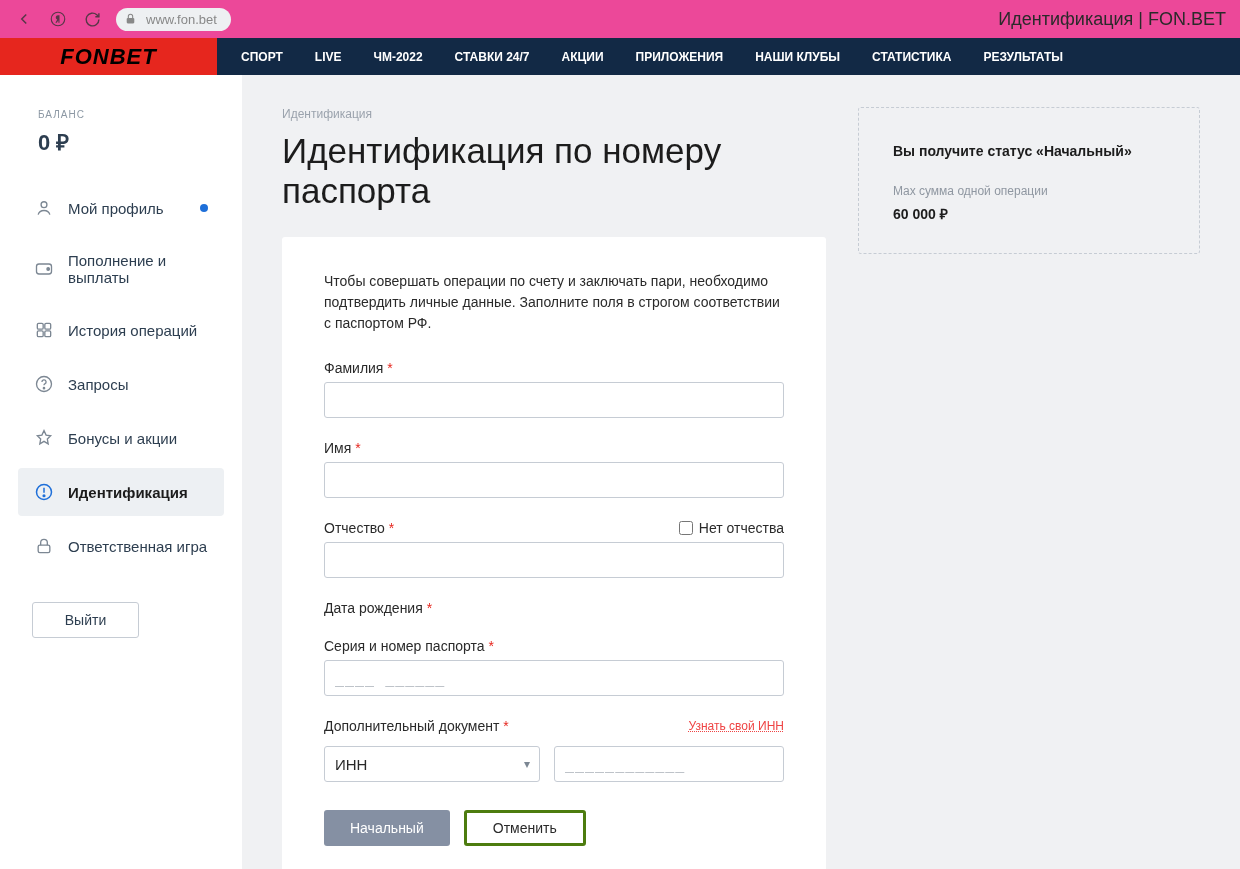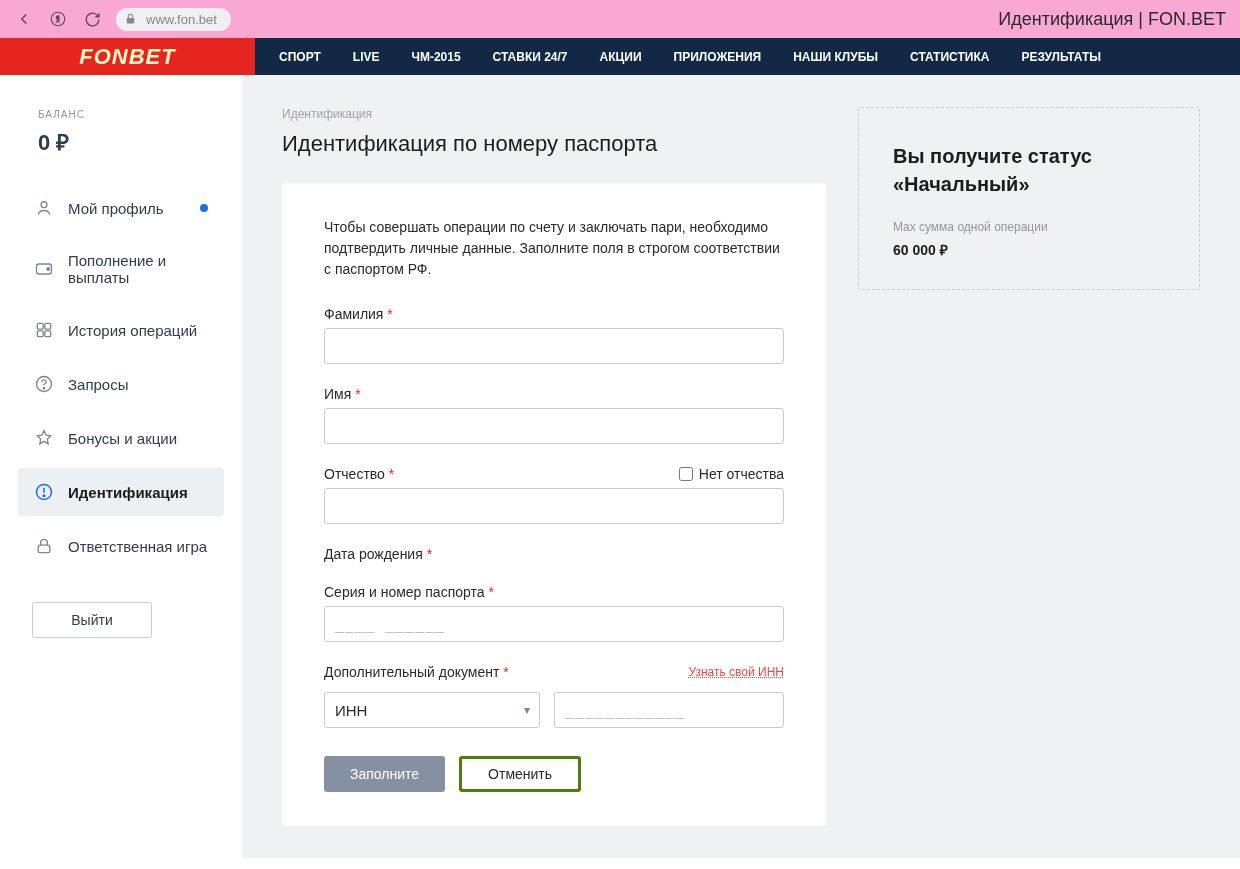--- a/index.html
+++ b/index.html
@@ -1,50 +1,50 @@
 <!DOCTYPE html>
 <html><head>
 <meta charset="utf-8">
 <style>
 * { margin: 0; padding: 0; box-sizing: border-box; }
 body { font-family: Arial, Helvetica, sans-serif; font-size: 14px; color: #2a2a2a; background: #fff; }
 
 
-.browser-bar { display: flex; align-items: center; height: 38px; padding: 0 14px; gap: 14px; background: #f9a8d4; }
+.browser-bar { display: flex; align-items: center; height: 38px; padding: 0 14px; gap: 14px; background: #ec4899; }
 .browser-bar .icon-btn { width: 20px; height: 20px; display: flex; align-items: center; justify-content: center; cursor: pointer; opacity: .8; }
 .url-pill { display: flex; align-items: center; gap: 8px; background: #eef0f2; border-radius: 16px; padding: 4px 14px 4px 8px; color: #888; font-size: 13px; }
 .url-pill .lock { width: 14px; height: 14px; }
 .page-title { margin-left: auto; font-size: 18px; color: #2a2a2a; }
 
 
 .topnav { display: flex; height: 37px; background: #122945; }
-.logo-bar { width: 255px; height: 37px; background: #e6261e; display: flex; align-items: center; justify-content: center; font-style: italic; font-weight: 900; letter-spacing: 1px; color: #fef9c3; font-size: 22px; }
+.logo-bar { width: 217px; height: 37px; background: #e6261e; display: flex; align-items: center; justify-content: center; font-style: italic; font-weight: 900; letter-spacing: 1px; color: #000000; font-size: 22px; }
 .nav-items { display: flex; align-items: center; gap: 32px; padding: 0 24px; }
 .nav-items a { color: #fff; font-size: 12px; font-weight: 600; text-decoration: none; cursor: pointer; }
 
 
 .page { display: flex; }
 
 
 .sidebar { width: 255px; padding: 34px 18px 20px 18px; background: #fff; }
 .balance-label { font-size: 10px; letter-spacing: 1px; color: #8c98a4; margin: 0 0 6px 20px; }
 .balance-value { font-size: 22px; font-weight: 600; color: #2d3e50; margin: 0 0 28px 20px; }
 .side-menu { display: flex; flex-direction: column; gap: 6px; }
 .side-item { display: flex; align-items: center; gap: 14px; padding: 14px 16px; border-radius: 4px; cursor: pointer; color: #2d3e50; font-size: 15px; }
 .side-item .s-icon { width: 20px; height: 20px; display: flex; align-items: center; justify-content: center; color: #7c8793; }
 .side-item.active { background: #edf0f3; font-weight: 700; color: #1c1c1c; }
 .side-item.active .s-icon { color: #1e6fd9; }
 .side-item .dot { width: 8px; height: 8px; background: #1e6fd9; border-radius: 50%; margin-left: auto; }
-.logout-btn { margin: 32px 0 0 14px; width: 120px; height: 36px; border: 1px solid #c6ccd4; background: #fff; border-radius: 3px; font-size: 14px; cursor: pointer; color: #2d3e50; }
+.logout-btn { margin: 32px 0 0 14px; width: 107px; height: 36px; border: 1px solid #c6ccd4; background: #fff; border-radius: 3px; font-size: 14px; cursor: pointer; color: #2d3e50; }
 
 
 .main { flex: 1; background: #f0f1f3; padding: 32px 40px; display: flex; gap: 32px; }
 .main-left { width: 544px; }
 .breadcrumb { font-size: 12px; color: #9ba3ad; margin-bottom: 10px; }
-.page-heading { font-size: 22px; font-weight: 400; color: #1c1c1c; margin-bottom: 26px; }
+.page-heading { font-size: 35px; font-weight: 400; color: #1c1c1c; margin-bottom: 26px; }
 .form-card { background: #fff; padding: 34px 42px; border-radius: 3px; }
 .form-intro { font-size: 14px; line-height: 1.5; color: #2a2a2a; margin-bottom: 26px; }
 .field { margin-bottom: 22px; }
 .field-label-row { display: flex; align-items: center; justify-content: space-between; margin-bottom: 6px; }
 .field-label { font-size: 14px; color: #2a2a2a; }
 .field-label .asterisk { color: #e6261e; }
 .no-patronymic { display: flex; align-items: center; gap: 6px; font-size: 14px; color: #2a2a2a; }
 .no-patronymic input { width: 14px; height: 14px; }
 .text-input { width: 100%; height: 36px; border: 1px solid #c6ccd4; border-radius: 3px; padding: 0 10px; font-size: 15px; color: #2a2a2a; background: #fff; }
 .text-input.placeholder-underscore { color: #9ba3ad; font-family: monospace; letter-spacing: 1px; }
@@ -54,21 +54,21 @@
 .select-wrap .chev { position: absolute; right: 10px; top: 50%; transform: translateY(-50%); pointer-events: none; color: #7c8793; font-size: 12px; }
 .doc-input { flex: 1; }
 .know-inn { font-size: 12px; color: #ef4444; text-decoration: underline dotted; cursor: pointer; }
 .actions { display: flex; gap: 14px; margin-top: 28px; }
 .btn { height: 36px; padding: 0 26px; border-radius: 3px; font-size: 14px; cursor: pointer; }
 .btn-primary { background: #8590a3; border: none; color: #fff; }
 .btn-secondary { background: #fff; border: 3px solid #4d7c0f; color: #2a2a2a; }
 
 
 .status-box { width: 342px; align-self: flex-start; border: 1px dashed #c6ccd4; border-radius: 3px; padding: 34px 34px 30px 34px; }
-.status-title { font-size: 20px; font-weight: 700; line-height: 1.4; color: #1c1c1c; margin-bottom: 22px; }
+.status-title { font-size: 14px; font-weight: 700; line-height: 1.4; color: #1c1c1c; margin-bottom: 22px; }
 .status-cap { font-size: 12px; color: #8f97a1; margin-bottom: 6px; }
 .status-amt { font-size: 14px; font-weight: 700; color: #1c1c1c; }
 </style>
 </head>
 <body>
 
 <div class="browser-bar">
   <div class="icon-btn">
     <svg width="18" height="18" viewBox="0 0 24 24" fill="none" stroke="#333" stroke-width="2">
         <path d="M15 18l-6-6 6-6"></path>
@@ -96,21 +96,21 @@
     <span>www.fon.bet</span>
   </div>
   <div class="page-title">Идентификация | FON.BET</div>
 </div>
 
 <div class="topnav">
   <div class="logo-bar">FONBET</div>
   <div class="nav-items">
     <a>СПОРТ</a>
     <a>LIVE</a>
-    <a>ЧМ-2015</a>
+    <a>ЧМ-2022</a>
     <a>СТАВКИ 24/7</a>
     <a>АКЦИИ</a>
     <a>ПРИЛОЖЕНИЯ</a>
     <a>НАШИ КЛУБЫ</a>
     <a>СТАТИСТИКА</a>
     <a>РЕЗУЛЬТАТЫ</a>
   </div>
 </div>
 
 <div class="page">
@@ -246,21 +246,21 @@
               <select>
                 <option>ИНН</option>
               </select>
               <span class="chev">▾</span>
             </div>
             <input class="text-input doc-input placeholder-underscore" value="____________" style="">
           </div>
         </div>
 
         <div class="actions">
-          <button class="btn btn-primary">Заполните</button>
+          <button class="btn btn-primary">Начальный</button>
           <button class="btn btn-secondary">Отменить</button>
         </div>
       </div>
     </div>
 
     <div class="status-box">
       <div class="status-title">Вы получите статус «Начальный»</div>
       <div class="status-cap">Max сумма одной операции</div>
       <div class="status-amt">60 000 ₽</div>
     </div>

